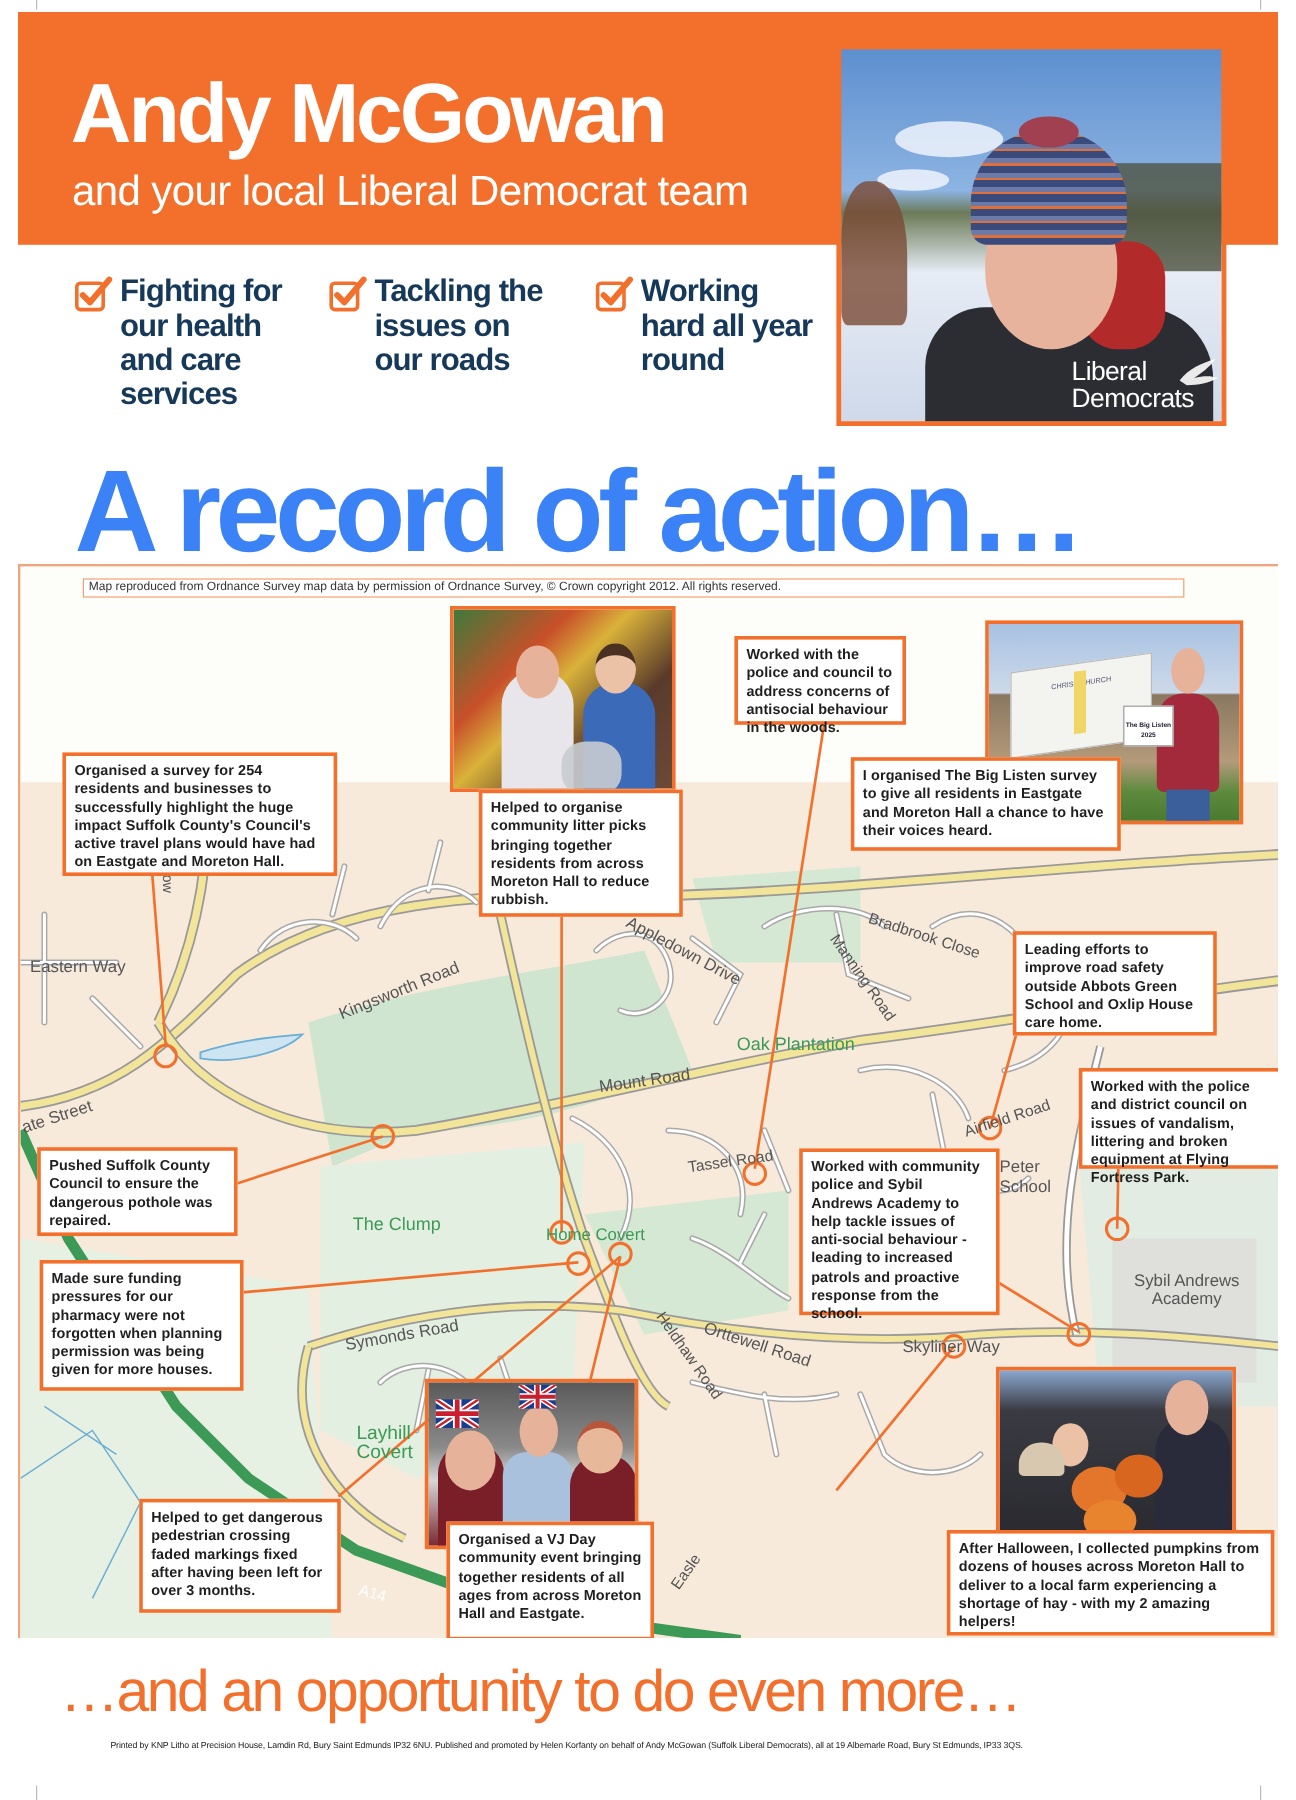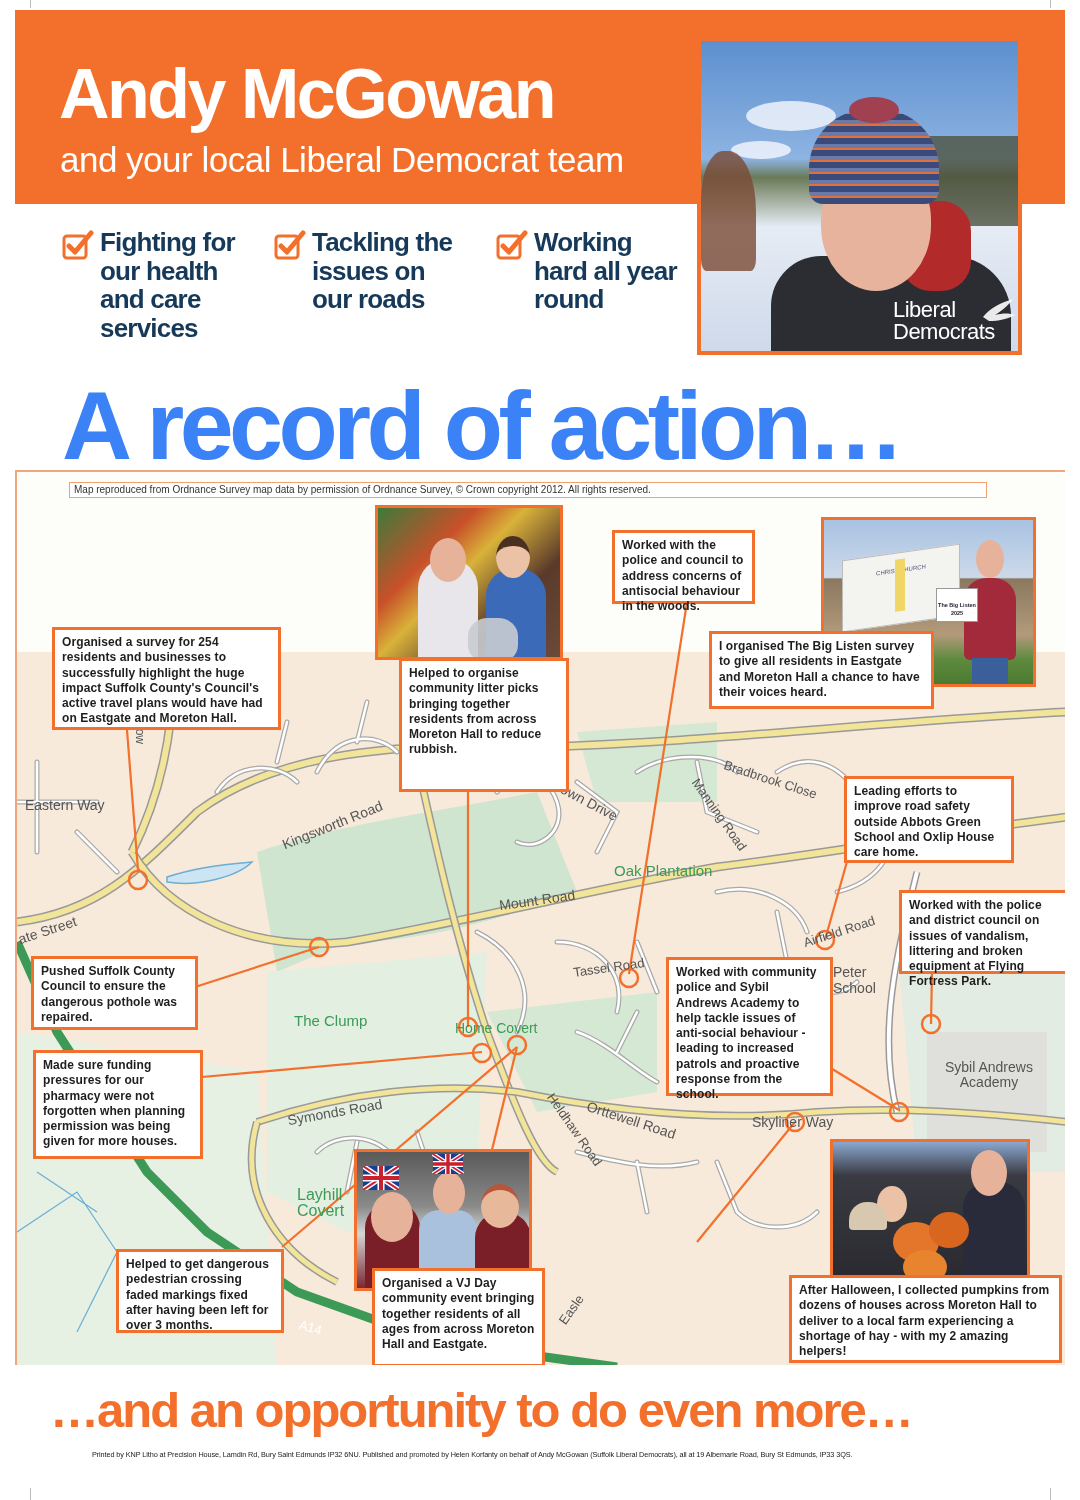--- a/index.html
+++ b/index.html
@@ -40,21 +40,21 @@
   .map-svg { position: absolute; left: 0; top: 0; }
   .os-credit { position: absolute; left: 52px; top: 10px; width: 918px; height: 16px; border: 1.5px solid #f3a070; background: #fff; font-size: 10px; line-height: 13px; padding-left: 4px; color: #333; }
 
   .callout { position: absolute; background: #fff; border: 3px solid #f3702c; font-weight: bold; font-size: 12px; line-height: 15.3px; color: #1e1e1e; padding: 5px 7px; letter-spacing: 0.1px; }
 
   .photo { position: absolute; border: 3px solid #f3702c; overflow: hidden; }
 
   .map-label { position: absolute; font-size: 14px; color: #555; white-space: nowrap; }
   .map-label.green { color: #3c9a56; font-size: 15px; }
 
-  .tagline { position: absolute; left: 50px; top: 1382px; font-weight: bold; font-size: 49px; color: #f3702c; letter-spacing: -2px; white-space: nowrap; }
+  .tagline { position: absolute; left: 50px; top: 1382px; font-weight: normal; font-size: 49px; color: #f3702c; letter-spacing: -2px; white-space: nowrap; }
   .imprint { position: absolute; left: 92px; top: 1450px; font-size: 7.3px; color: #222; white-space: nowrap; letter-spacing: -0.1px; }
 </style>
 </head>
 <body>
 
 <div class="crop" style="left:30px;top:0;border-left-width:1px;height:8px;"></div>
 <div class="crop" style="left:1050px;top:0;border-left-width:1px;height:8px;"></div>
 <div class="crop" style="left:30px;top:1488px;border-left-width:1px;height:12px;"></div>
 <div class="crop" style="left:1050px;top:1488px;border-left-width:1px;height:12px;"></div>
 
@@ -279,28 +279,28 @@
     <div style="position:absolute;left:130px;top:40px;width:62px;height:100px;background:#2a2b3a;border-radius:26px 26px 0 0;"></div>
     <div style="position:absolute;left:138px;top:8px;width:36px;height:46px;background:#e6b39a;border-radius:50%;"></div>
     <div style="position:absolute;left:44px;top:44px;width:30px;height:36px;background:#ecc2a6;border-radius:50%;"></div>
     <div style="position:absolute;left:16px;top:60px;width:38px;height:28px;background:#d8c8b0;border-radius:18px 18px 4px 4px;"></div>
     <div style="position:absolute;left:60px;top:80px;width:46px;height:40px;background:#e3762a;border-radius:50%;"></div>
     <div style="position:absolute;left:96px;top:70px;width:40px;height:36px;background:#d8661f;border-radius:50%;"></div>
     <div style="position:absolute;left:70px;top:108px;width:44px;height:34px;background:#e8842e;border-radius:50%;"></div>
   </div>
 
   <div class="callout" style="left:35px;top:118px;width:229px;height:103px;margin-top:37px;">Organised a survey for 254 residents and businesses to successfully highlight the huge impact Suffolk County's Council's active travel plans would have had on Eastgate and Moreton Hall.</div>
-  <div class="callout" style="left:382px;top:186px;width:170px;height:134px;">Helped to organise community litter picks bringing together residents from across Moreton Hall to reduce rubbish.</div>
+  <div class="callout" style="left:382px;top:186px;width:170px;height:106px;">Helped to organise community litter picks bringing together residents from across Moreton Hall to reduce rubbish.</div>
   <div class="callout" style="left:595px;top:58px;width:143px;height:74px;">Worked with the police and council to address concerns of antisocial behaviour in the woods.</div>
   <div class="callout" style="left:692px;top:159px;width:225px;height:78px;">I organised The Big Listen survey to give all residents in Eastgate and Moreton Hall a chance to have their voices heard.</div>
   <div class="callout" style="left:827px;top:304px;width:170px;height:87px;">Leading efforts to improve road safety outside Abbots Green School and Oxlip House care home.</div>
   <div class="callout" style="left:882px;top:418px;width:170px;height:84px;">Worked with the police and district council on issues of vandalism, littering and broken equipment at Flying Fortress Park.</div>
   <div class="callout" style="left:14px;top:484px;width:167px;height:74px;">Pushed Suffolk County Council to ensure the dangerous pothole was repaired.</div>
   <div class="callout" style="left:16px;top:578px;width:170px;height:109px;">Made sure funding pressures for our pharmacy were not forgotten when planning permission was being given for more houses.</div>
   <div class="callout" style="left:649px;top:485px;width:167px;height:139px;">Worked with community police and Sybil Andrews Academy to help tackle issues of anti-social behaviour - leading to increased patrols and proactive response from the school.</div>
-  <div class="callout" style="left:99px;top:777px;width:168px;height:84px;">Helped to get dangerous pedestrian crossing faded markings fixed after having been left for over 3 months.</div>
+  <div class="callout" style="left:99px;top:777px;width:168px;height:95px;">Helped to get dangerous pedestrian crossing faded markings fixed after having been left for over 3 months.</div>
   <div class="callout" style="left:355px;top:796px;width:173px;height:99px;">Organised a VJ Day community event bringing together residents of all ages from across Moreton Hall and Eastgate.</div>
   <div class="callout" style="left:772px;top:803px;width:273px;height:88px;">After Halloween, I collected pumpkins from dozens of houses across Moreton Hall to deliver to a local farm experiencing a shortage of hay - with my 2 amazing helpers!</div>
 </div>
 
 <div class="tagline">…and an opportunity to do even more…</div>
 
 <div class="imprint">Printed by KNP Litho at Precision House, Lamdin Rd, Bury Saint Edmunds IP32 6NU. Published and promoted by Helen Korfanty on behalf of Andy McGowan (Suffolk Liberal Democrats), all at 19 Albemarle Road, Bury St Edmunds, IP33 3QS.</div>
 
 </body></html>

